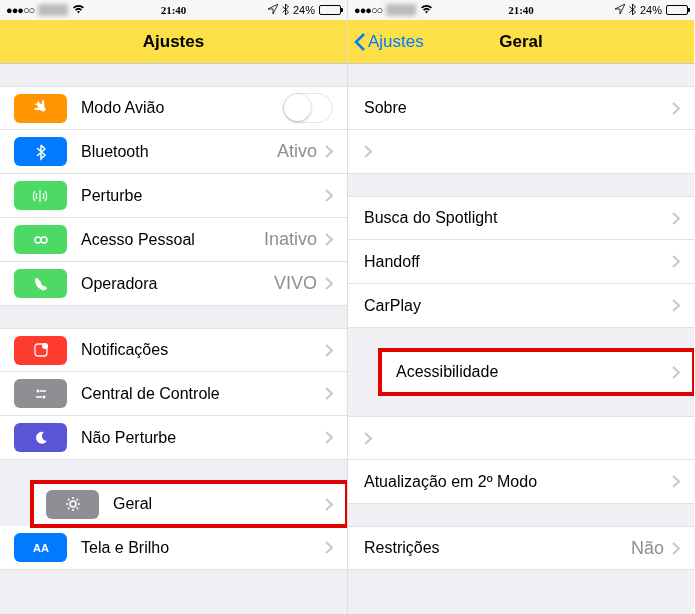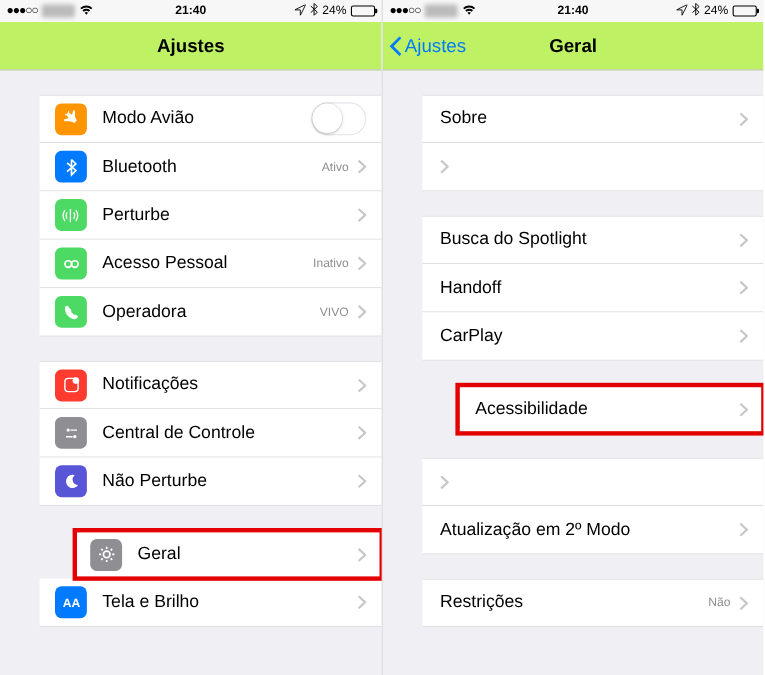--- a/index.html
+++ b/index.html
@@ -24,68 +24,68 @@
     height: 20px;
     background: #f7f7f7;
     display: flex;
     justify-content: space-between;
     align-items: center;
     font-size: 11px;
     padding: 0 6px;
     color: #000;
   }
   .status-left, .status-right { display: flex; align-items: center; gap: 4px; }
-  .status-center { position:absolute; left:0; right:0; text-align:center; font-weight:600; font-size:11px; }
+  .status-center { position:absolute; left:0; right:0; text-align:center; font-weight:600; font-size:11px;font-family:Liberation Serif, serif; }
   .dots { letter-spacing: -1px; }
   .carrier-blur { filter: blur(2px); background:#bbb; color:transparent; border-radius:2px; padding:0 4px; }
   .battery {
     width: 22px; height: 10px; border: 1px solid #000; border-radius: 2px; position: relative;
   }
   .battery::after { content:""; position:absolute; right:-3px; top:2px; width:2px; height:4px; background:#000; border-radius:0 1px 1px 0;}
   .battery-fill { height:100%; background:#000; }
 
   
   .nav-bar {
     height: 44px;
-    background: #bef264;
+    background: #fde047;
     border-bottom: 1px solid #c8c7cc;
     display: flex;
     align-items: center;
     justify-content: center;
     position: relative;
   }
   .nav-title { font-weight: 600; font-size: 17px; }
   .nav-back {
     position: absolute; left: 6px; display: flex; align-items: center;
     color: #007aff; font-size: 17px; gap: 2px;
   }
   .nav-back svg { width: 12px; height: 18px; }
 
   
-  .group { margin-top: 22px; padding-left: 36px; }
+  .group { margin-top: 22px; }
   .group:first-of-type { margin-top: 20px; }
   .row {
     background: #fff;
     min-height: 44px;
     display: flex;
     align-items: center;
     padding: 0 14px;
     border-bottom: 1px solid #e0e0e4;
     position: relative;
     font-size: 16px;
     color: #000;
   }
   .row:first-child { border-top: 1px solid #e0e0e4; }
   .row .icon {
-    width: 29px; height: 29px; border-radius: 6px;
+    width: 53px; height: 29px; border-radius: 6px;
     margin-right: 14px; flex-shrink: 0;
     display:flex; align-items:center; justify-content:center;
   }
   .row .label { flex: 1; }
-  .row .value { color: #8e8e93; margin-right: 8px; font-size: 11px; }
+  .row .value { color: #8e8e93; margin-right: 8px; font-size: 18px; }
   .row .value.blur { filter: blur(3px); background:#ccc; color:transparent; border-radius:2px; padding:0 8px;}
   .row .chevron { color: #c7c7cc; flex-shrink:0; }
   .row .chevron svg { width: 8px; height: 13px; display:block; }
 
   .row.highlight { outline: 4px solid #e40000; outline-offset: -2px; z-index: 5; margin-left: 32px; }
 
   
   .switch {
     width: 50px; height: 30px; border-radius: 15px;
     background: #fff; border: 1.5px solid #e5e5ea; position: relative;

